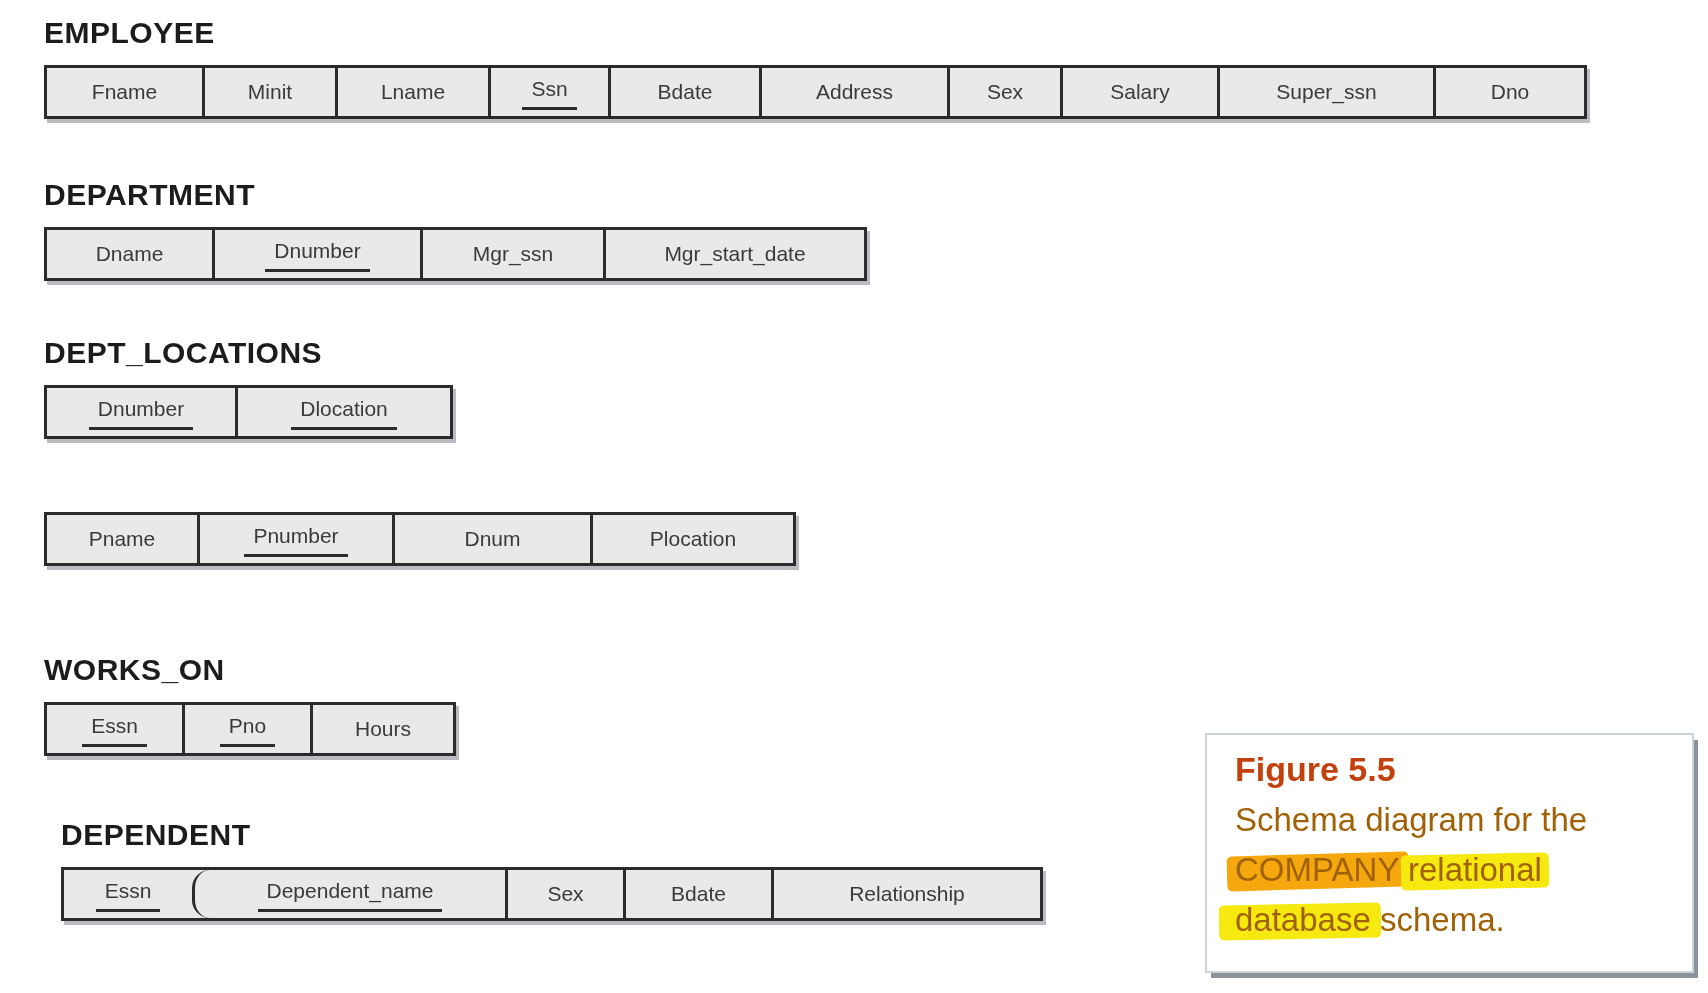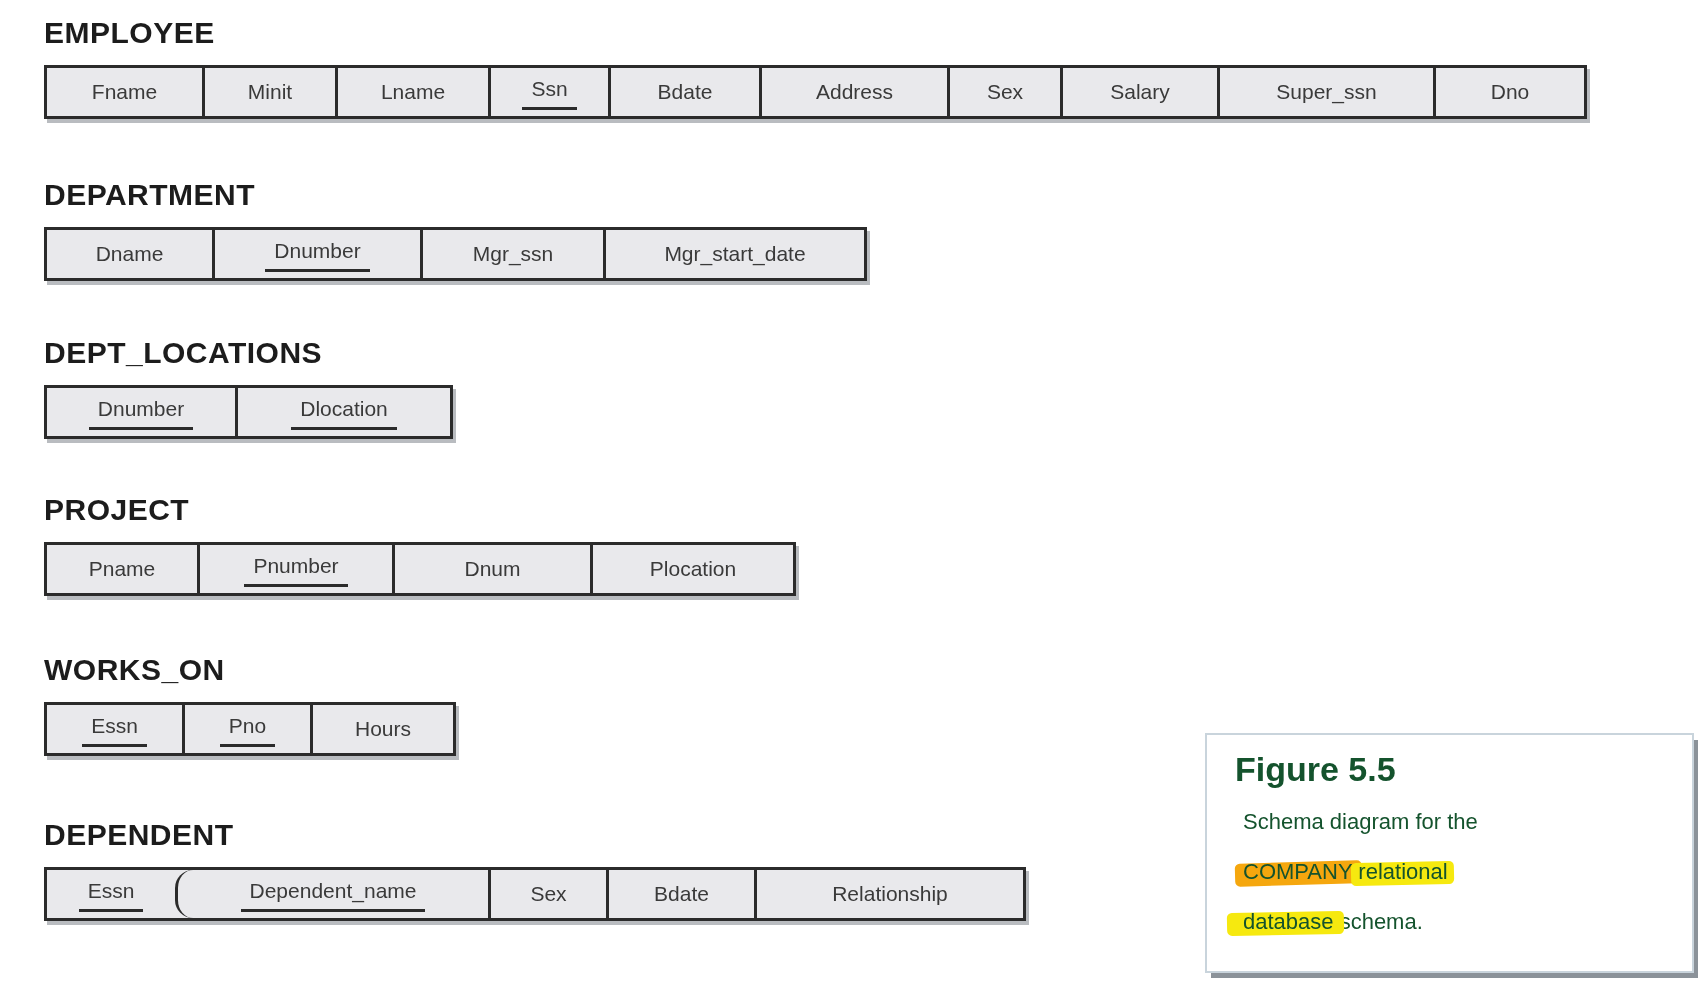--- a/index.html
+++ b/index.html
@@ -63,28 +63,28 @@
     background:#ffffff;
     border:2px solid var(--caption-border);
     box-shadow:5px 6px 0 -1px var(--caption-shadow);
     box-sizing:border-box;
     padding:14px 10px 0 28px;
   }
   #caption-title{
     margin:0 0 6px 0;
     font-size:34px;
     font-weight:bold;
-    color:#14532d;
+    color:#c2410c;
     line-height:40px;
   }
   #caption-body{
-    margin:8px;
-    font-size:22px;
+    margin:0;
+    font-size:33px;
     line-height:50px;
-    color:#14532d;
+    color:#a16207;
   }
   .hl{position:relative;z-index:0;white-space:nowrap;}
   .hl::before{
     content:"";
     position:absolute;
     z-index:-1;
     top:3px;bottom:-1px;left:-7px;right:-7px;
     border-radius:5px;
     transform:rotate(-1.3deg);
   }
@@ -144,21 +144,21 @@
           </div>
         </div></div>
       <div class="relation" style="top: 338px;"><h2 class="relation-name">DEPT_LOCATIONS</h2><div class="attr-row">
           <div class="attr-cell" style="width: 188px;">
             <span class="attr-label key">Dnumber</span>
           </div>
           <div class="attr-cell" style="width: 212px;">
             <span class="attr-label key">Dlocation</span>
           </div>
         </div></div>
-      <div class="relation" style="top: 495px;"><h2 class="relation-name">PROJECT</h2><div class="attr-row">
+      <div class="relation" style="top: 495px;"><div class="attr-row">
           <div class="attr-cell" style="width: 150px; border-radius: 20px;">
             <span class="attr-label">Pname</span>
           </div>
           <div class="attr-cell" style="width: 192px;">
             <span class="attr-label key">Pnumber</span>
           </div>
           <div class="attr-cell" style="width: 195px;">
             <span class="attr-label">Dnum</span>
           </div>
           <div class="attr-cell" style="width: 200px;">
@@ -169,21 +169,21 @@
           <div class="attr-cell" style="width: 135px;">
             <span class="attr-label key">Essn</span>
           </div>
           <div class="attr-cell" style="width: 125px;">
             <span class="attr-label key">Pno</span>
           </div>
           <div class="attr-cell" style="width: 140px;">
             <span class="attr-label">Hours</span>
           </div>
         </div></div>
-      <div class="relation" style="top: 820px;"><h2 class="relation-name">DEPENDENT</h2><div class="attr-row">
+      <div class="relation" style="top: 820px; margin-left: 17px;"><h2 class="relation-name">DEPENDENT</h2><div class="attr-row">
           <div class="attr-cell" style="width: 128px;">
             <span class="attr-label key">Essn</span>
           </div>
           <div class="attr-cell" style="width: 310px; border-radius: 18px;">
             <span class="attr-label key">Dependent_name</span>
           </div>
           <div class="attr-cell" style="width: 115px;">
             <span class="attr-label">Sex</span>
           </div>
           <div class="attr-cell" style="width: 145px;">

